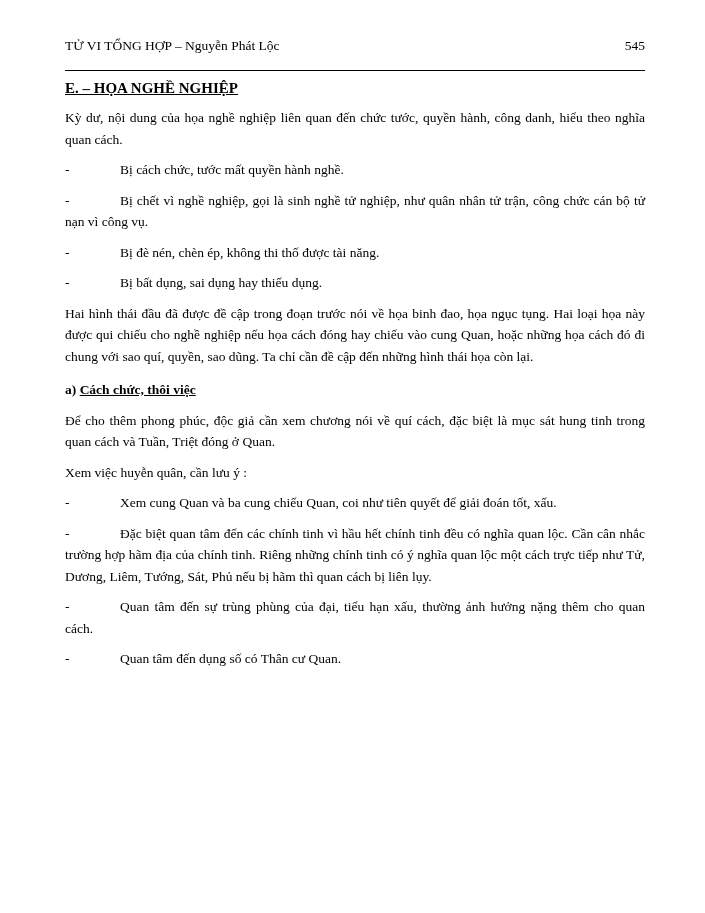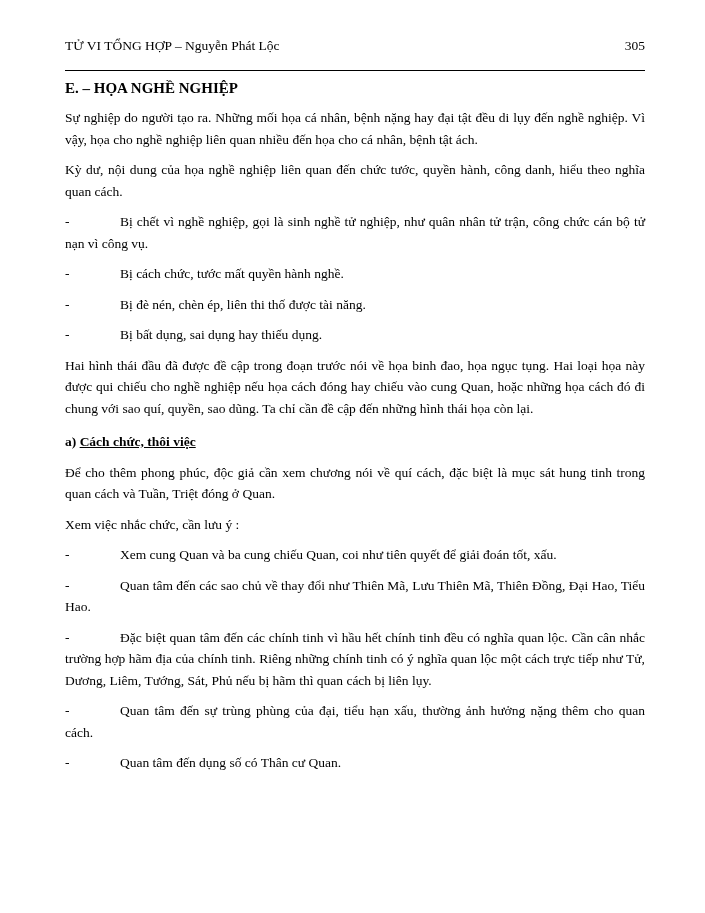--- a/index.html
+++ b/index.html
@@ -29,20 +29,21 @@
     line-height: 16px;
   }
   .rule {
     border: none;
     border-top: 1.6px solid #000000;
     margin: 16px 0 0 0;
   }
   .section-heading {
     font-size: 15px;
     font-weight: bold;
+    text-decoration: underline;
     margin: 7px 0 0 0;
     line-height: 20px;
   }
   p.body-text {
     font-size: 13.5px;
     line-height: 21.5px;
     text-align: justify;
     margin: 9px 0 0 0;
   }
   p.list-item .tab {
@@ -60,41 +61,39 @@
   }
   .sp { white-space: pre; }
 </style>
 </head>
 <body>
 
 <div class="page">
 
   <div class="running-header">
     <span>TỬ VI TỔNG HỢP – Nguyễn Phát Lộc</span>
-    <span>305</span>
+    <span>545</span>
   </div>
 
   <hr class="rule">
 
   <div class="section-heading">E. – HỌA NGHỀ NGHIỆP</div>
 
-  <p class="body-text"> Sự nghiệp do người tạo ra. Những mối họa cá nhân, bệnh nặng hay đại tật đều di lụy đến nghề nghiệp. Vì vậy, họa cho nghề nghiệp liên quan nhiều đến họa cho cá nhân, bệnh tật ách.</p>
   <p class="body-text">Kỳ dư, nội dung của họa nghề nghiệp liên quan đến chức tước, quyền hành, công danh, hiểu theo nghĩa quan cách.</p>
 
+  <p class="body-text list-item"><span class="tab">-</span><span>Bị cách chức, tước mất quyền hành nghề.</span></p>
   <p class="body-text list-item"><span class="tab">-</span><span>Bị chết vì nghề nghiệp, gọi là sinh nghề tử nghiệp, như quân nhân tử trận, công chức cán bộ tử nạn vì công vụ.</span></p>
-  <p class="body-text list-item"><span class="tab">-</span><span>Bị cách chức, tước mất quyền hành nghề.</span></p>
-  <p class="body-text list-item"><span class="tab">-</span><span>Bị đè nén, chèn ép, liên thi thố được tài năng.</span></p>
+  <p class="body-text list-item"><span class="tab">-</span><span>Bị đè nén, chèn ép, không thi thố được tài năng.</span></p>
   <p class="body-text list-item"><span class="tab">-</span><span>Bị bất dụng, sai dụng hay thiếu dụng.</span></p>
 
   <p class="body-text">Hai hình thái đầu đã được đề cập trong đoạn trước nói về họa binh đao, họa ngục tụng. Hai loại họa này được qui chiếu cho nghề nghiệp nếu họa cách đóng hay chiếu vào cung Quan, hoặc những họa cách đó đi chung với sao quí, quyền, sao dũng. Ta chỉ cần đề cập đến những hình thái họa còn lại.</p>
 
   <div class="subheading"><span>a)</span><span class="sp"> </span><span class="u">Cách chức, thôi việc</span></div>
 
   <p class="body-text">Để cho thêm phong phúc, độc giả cần xem chương nói về quí cách, đặc biệt là mục sát hung tinh trong quan cách và Tuần, Triệt đóng ở Quan.</p>
-  <p class="body-text">Xem việc nhắc chức, cần lưu ý :</p>
+  <p class="body-text">Xem việc huyễn quân, cần lưu ý :</p>
 
   <p class="body-text list-item"><span class="tab">-</span><span>Xem cung Quan và ba cung chiếu Quan, coi như tiên quyết để giải đoán tốt, xấu.</span></p>
-  <p class="body-text list-item"><span class="tab">-</span><span>Quan tâm đến các sao chủ về thay đổi như Thiên Mã, Lưu Thiên Mã, Thiên Đồng, Đại Hao, Tiểu Hao.</span></p>
   <p class="body-text list-item"><span class="tab">-</span><span>Đặc biệt quan tâm đến các chính tinh vì hầu hết chính tinh đều có nghĩa quan lộc. Cần cân nhắc trường hợp hãm địa của chính tinh. Riêng những chính tinh có ý nghĩa quan lộc một cách trực tiếp như Tử, Dương, Liêm, Tướng, Sát, Phủ nếu bị hãm thì quan cách bị liên lụy.</span></p>
   <p class="body-text list-item"><span class="tab">-</span><span>Quan tâm đến sự trùng phùng của đại, tiểu hạn xấu, thường ảnh hưởng nặng thêm cho quan cách.</span></p>
   <p class="body-text list-item"><span class="tab">-</span><span>Quan tâm đến dụng số có Thân cư Quan.</span></p>
 
 </div>
 
 </body></html>

